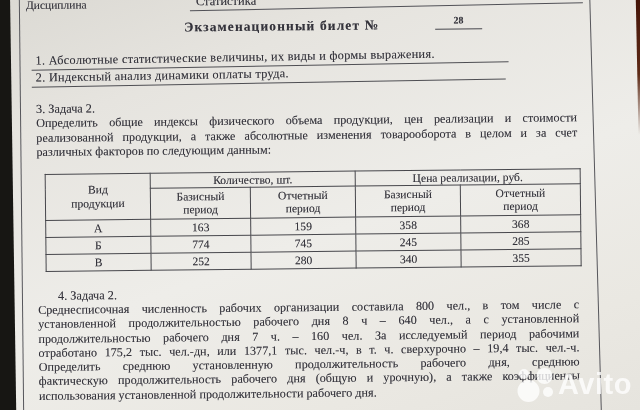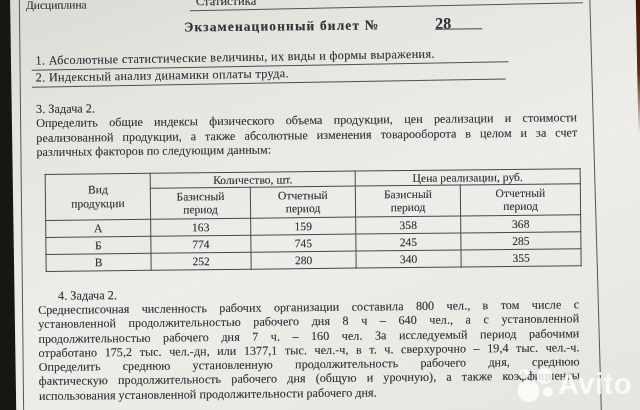--- a/index.html
+++ b/index.html
@@ -39,21 +39,21 @@
   .frame-right { left: 595px; top: -5px; height: 420px; transform: rotate(-1deg); }
 
   .discipline-label { position: absolute; left: 28px; top: -4px; font-size: 11.5px; }
   .subject-value    { position: absolute; left: 198px; top: -7px; font-size: 12.5px; }
   .subject-line     { position: absolute; left: 192px; top: 7px; width: 393px; height: 1.2px;
                       background: #515157; transform: rotate(-0.55deg); }
 
   .ticket-title  { position: absolute; left: 186px; top: 18px; font-size: 13.5px;
                    font-weight: bold; letter-spacing: 1.1px; }
   .ticket-number { position: absolute; left: 437px; top: 16px; width: 47px;
-                   font-size: 16px; font-weight: bold; text-align: left; }
+                   font-size: 10px; font-weight: bold; text-align: center; }
   .ticket-number-line { position: absolute; left: 437px; top: 30px; width: 47px;
                         height: 1.3px; background: #47474d; }
 
   .question { position: absolute; left: 33px; font-size: 12.3px; letter-spacing: 0.3px;
               line-height: 13px; padding: 0 0 1.5px 4px;
               border-bottom: 1.3px solid #4e4e53; transform: rotate(-0.4deg); }
   .q1 { top: 50px; width: 473px; }
   .q2 { top: 67px; width: 470px; }
 
   .section-heading { position: absolute; font-size: 12.3px; }

